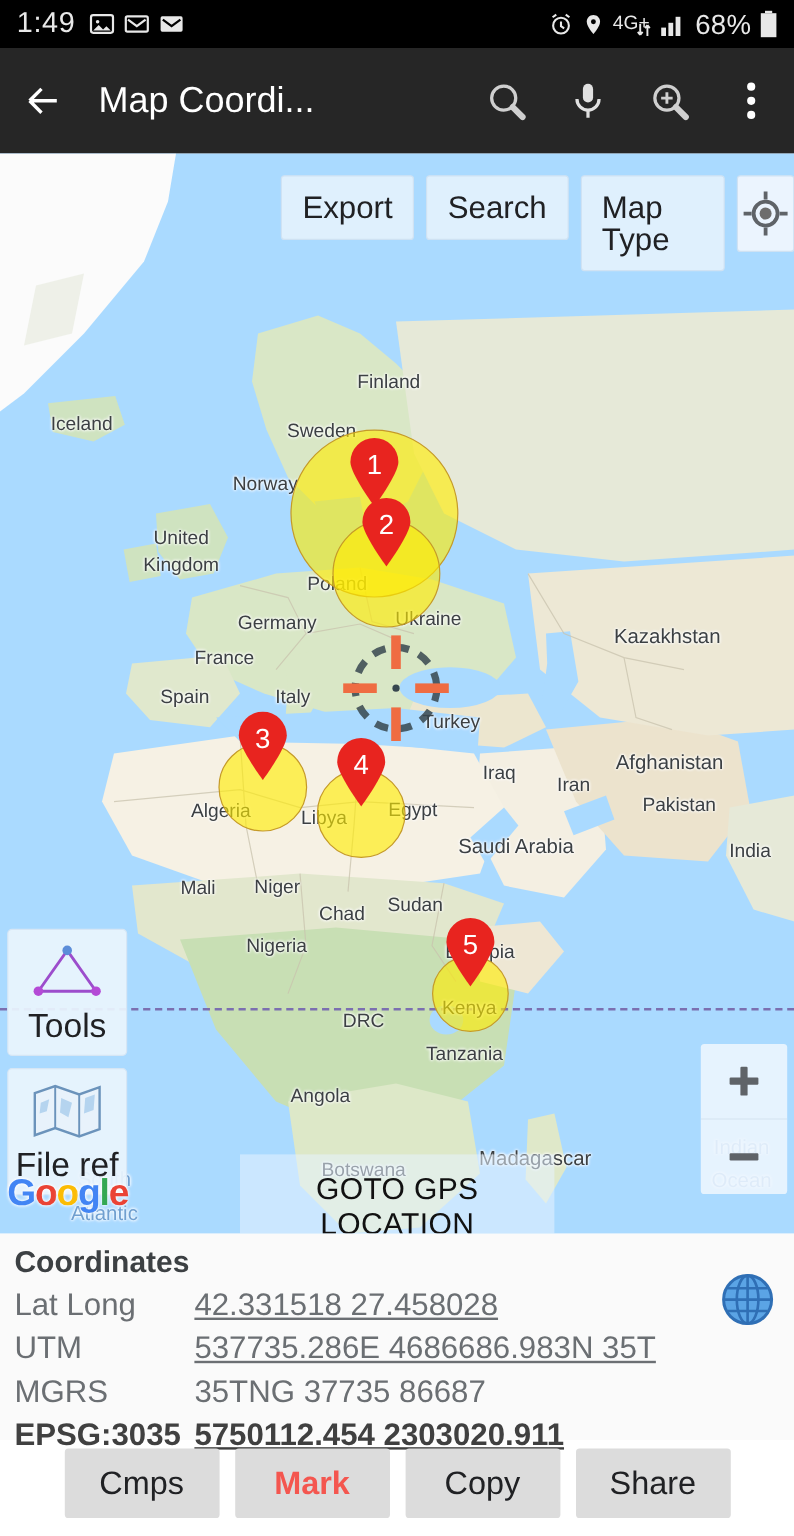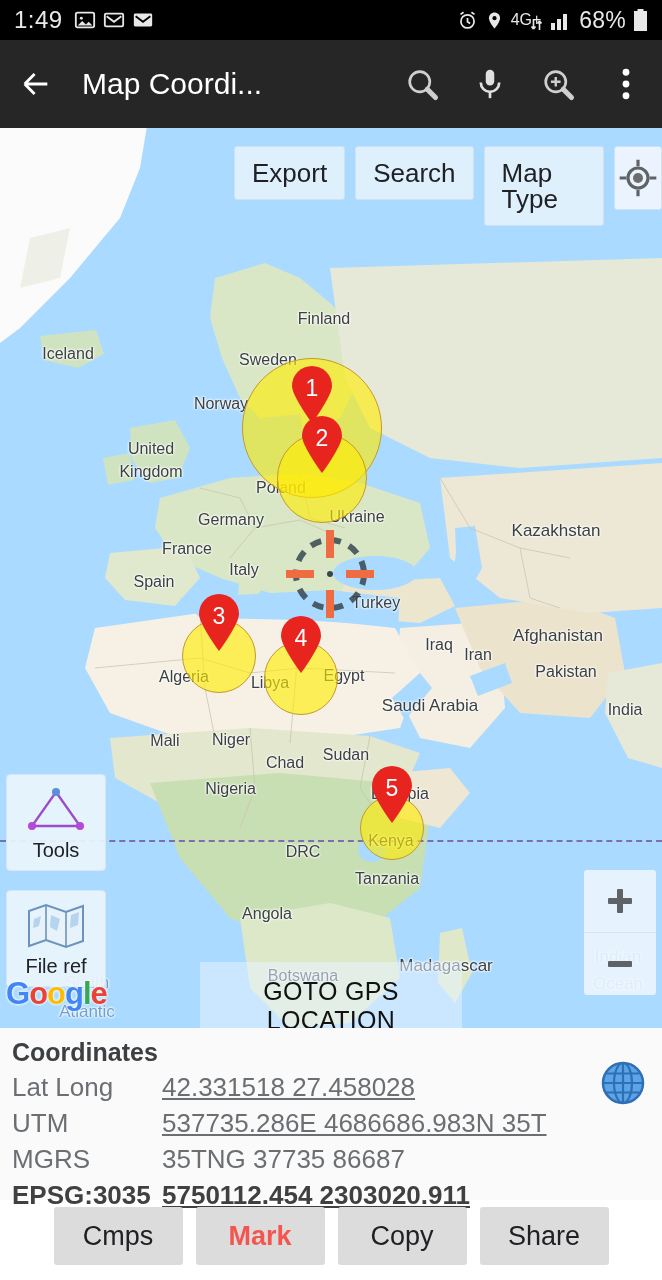--- a/index.html
+++ b/index.html
@@ -86,21 +86,21 @@
   }
 
   
   .tool-btn {
     position: absolute; left: 6px;
     width: 100px; background: rgba(234,244,253,.93);
     border: 1px solid #d6e6f5; border-radius: 4px;
     display: flex; flex-direction: column; align-items: center;
     padding: 10px 0 8px;
   }
-  .tool-label { font-size: 20px; color: #202124; margin-top: 4px; }
+  .tool-label { font-size: 28px; color: #202124; margin-top: 4px; }
 
   
   .goto-btn {
     position: absolute; left: 200px; top: 834px;
     width: 262px; padding: 15px 0; text-align: center;
     background: rgba(230,243,255,.55);
     font-size: 25px; color: #111; letter-spacing: .3px;
   }
 
   
@@ -316,25 +316,25 @@
         <div class="map-label" style="left: 68px; top: 226px;">Iceland</div>
         <div class="map-label" style="left: 268px; top: 232px;">Sweden</div>
         <div class="map-label" style="left: 221px; top: 276px;">Norway</div>
         <div class="map-label" style="left: 324px; top: 191px;">Finland</div>
         <div class="map-label" style="left: 151px; top: 321px;">United</div>
         <div class="map-label" style="left: 151px; top: 344px;">Kingdom</div>
         <div class="map-label" style="left: 281px; top: 360px;">Poland</div>
         <div class="map-label" style="left: 231px; top: 392px;">Germany</div>
         <div class="map-label" style="left: 357px; top: 389px;">Ukraine</div>
         <div class="map-label" style="left: 187px; top: 421px;">France</div>
-        <div class="map-label" style="left: 244px; top: 442px; text-align: right;">Italy</div>
+        <div class="map-label" style="left: 244px; top: 454px; text-align: right;">Italy</div>
         <div class="map-label" style="left: 154px; top: 454px;">Spain</div>
         <div class="map-label" style="left: 376px; top: 475px;">Turkey</div>
         <div class="map-label big" style="left: 556px; top: 403px;">Kazakhstan</div>
-        <div class="map-label" style="left: 439px; top: 517px;">Iraq</div>
+        <div class="map-label" style="left: 416px; top: 517px;">Iraq</div>
         <div class="map-label" style="left: 478px; top: 527px;">Iran</div>
         <div class="map-label big" style="left: 558px; top: 508px;">Afghanistan</div>
         <div class="map-label" style="left: 566px; top: 544px;">Pakistan</div>
         <div class="map-label" style="left: 625px; top: 582px;">India</div>
         <div class="map-label big" style="left: 430px; top: 578px;">Saudi Arabia</div>
         <div class="map-label" style="left: 344px; top: 548px;">Egypt</div>
         <div class="map-label" style="left: 270px; top: 555px;">Libya</div>
         <div class="map-label" style="left: 184px; top: 549px;">Algeria</div>
         <div class="map-label" style="left: 165px; top: 613px;">Mali</div>
         <div class="map-label" style="left: 231px; top: 612px;">Niger</div>

